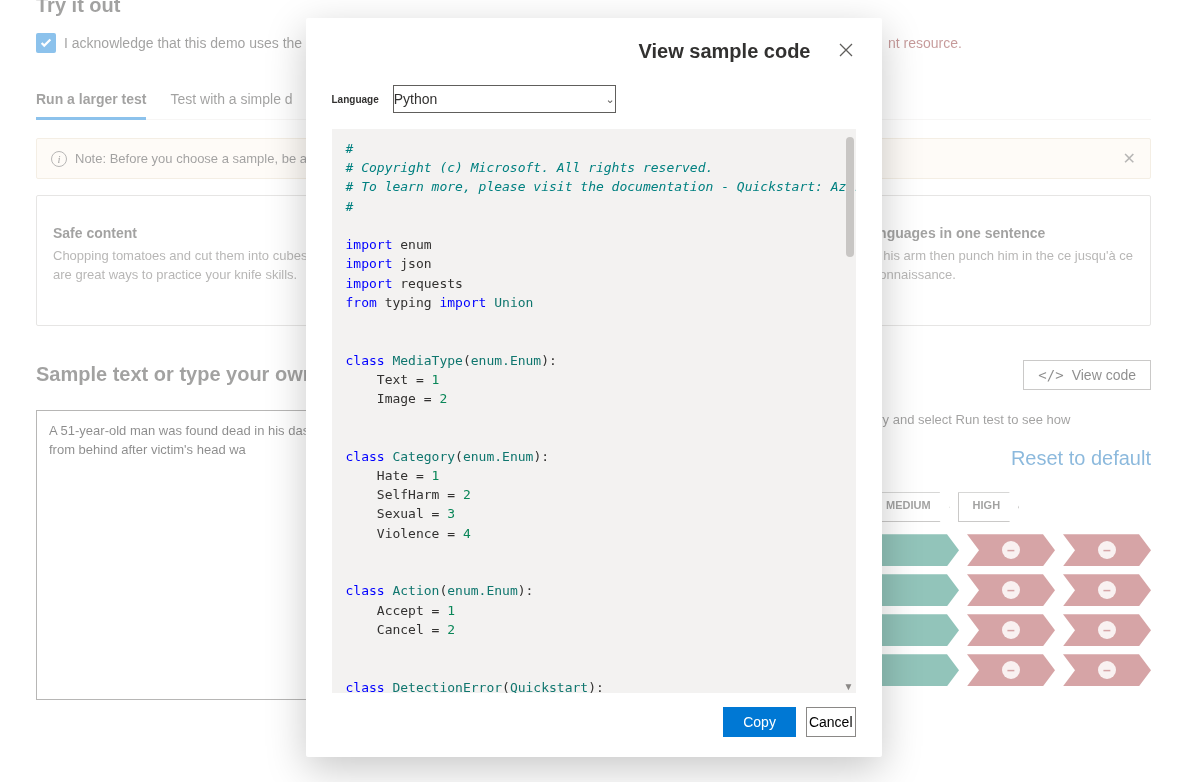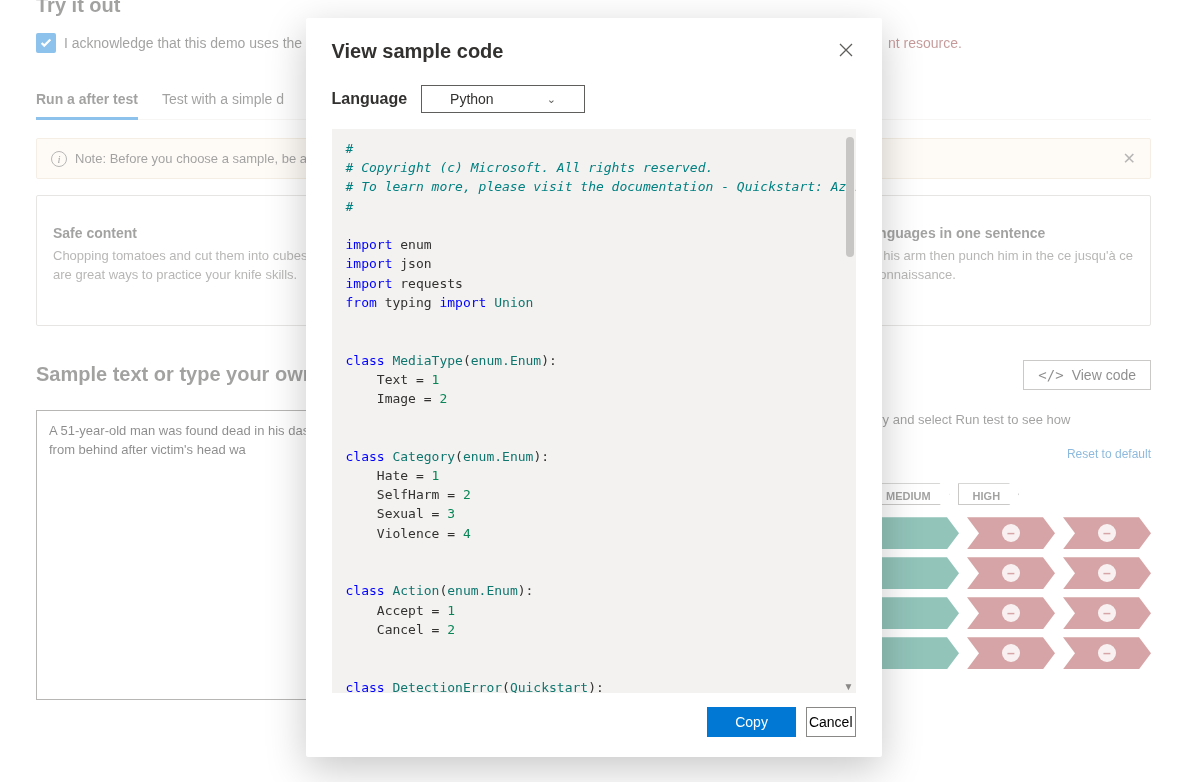--- a/index.html
+++ b/index.html
@@ -24,73 +24,73 @@
 .card-title { font-weight:600; font-size:14px; }
 .card-body { font-size:13px; color:#605E5C; margin-top:6px; line-height:1.45; }
 .sample-header { display:flex; align-items:center; justify-content:space-between; margin-top:34px; }
 .sample-title { font-size:20px; font-weight:600; }
 .view-code-btn { border:1px solid #8A8886; background:#fff; padding:6px 14px; display:flex; align-items:center; gap:8px; cursor:pointer; font-size:14px; }
 .view-code-btn .vc-icon { font-family: monospace; font-size:14px; }
 .text-area-wrap { display:flex; gap:20px; margin-top:20px; }
 .textarea { width: 820px; height: 290px; border:1px solid #605E5C; padding:10px 12px; font-size:13px; line-height:1.5; resize:none; font-family: inherit; }
 .right-panel { flex:1; }
 .right-help { font-size:13px; color:#323130; line-height:1.5; }
-.reset-link { color:#0065B3; font-size:12px; margin-top:18px; display:block; text-align:right; }
+.reset-link { color:#0065B3; font-size:20px; margin-top:18px; display:block; text-align:right; }
 .chips-row { display:flex; gap:8px; margin-top:22px; justify-content:flex-start; }
-.chip { position:relative; padding:6px 18px 2px 14px; font-size:11px; font-weight:600; background:#fff; border:1px solid #8A8886; color:#323130; clip-path: polygon(0 0, calc(100% - 10px) 0, 100% 50%, calc(100% - 10px) 100%, 0 100%); }
+.chip { position:relative; padding:6px 18px 10px 14px; font-size:11px; font-weight:600; background:#fff; border:1px solid #8A8886; color:#323130; clip-path: polygon(0 0, calc(100% - 10px) 0, 100% 50%, calc(100% - 10px) 100%, 0 100%); }
 .bars { margin-top:12px; display:flex; flex-direction:column; gap:8px; }
 .bar-row { display:flex; gap:8px; }
 .bar { width:88px; height:32px; display:flex; align-items:center; justify-content:center; clip-path: polygon(0 0, calc(100% - 12px) 0, 100% 50%, calc(100% - 12px) 100%, 0 100%, 12px 50%); }
 .bar.first { clip-path: polygon(0 0, calc(100% - 12px) 0, 100% 50%, calc(100% - 12px) 100%, 0 100%); }
 .bar-green { background:#0E7C66; }
 .bar-red { background:#A4373A; }
 .minus { width:18px; height:18px; border-radius:50%; background:rgba(255,255,255,.85); display:flex; align-items:center; justify-content:center; color:#A4373A; font-weight:700; font-size:14px; }
 
 
 .scrim { position:absolute; inset:0; background:rgba(255,255,255,.55); }
 
 
 .modal { position:absolute; top:18px; left:50%; transform:translateX(-50%); width:576px; background:#fff; box-shadow:0 12px 40px rgba(0,0,0,.22); border-radius:2px; padding:22px 26px 20px; }
-.modal-head { display:flex; justify-content:space-between; align-items:flex-start; }
+.modal-head { display:flex; justify-content:flex-end; align-items:flex-start;gap:25px; }
 .modal-title { font-size:20px; font-weight:600; }
 .close-x { width:20px; height:20px; cursor:pointer; display:flex; align-items:center; justify-content:center; color:#605E5C; }
 .lang-row { display:flex; align-items:center; gap:14px; margin-top:22px; }
-.lang-label { font-weight:600; font-size:16px; }
-.select { border:1px solid #605E5C; padding:5px 28px; width:164px; display:flex; justify-content:space-between; align-items:center; font-size:14px; background:#fff; cursor:pointer; }
+.lang-label { font-weight:600; font-size:10px; }
+.select { border:1px solid #605E5C; padding:5px 0; width:223px; display:flex; justify-content:space-between; align-items:center; font-size:14px; background:#fff; cursor:pointer; }
 .code-wrap { margin-top:16px; background:#F3F2F1; height:564px; overflow:auto; position:relative; }
 .code { font-family: "Consolas", "Menlo", monospace; font-size:13px; line-height:1.48; padding:10px 14px 14px; white-space:pre; color:#323130; }
 .c-comment { color:#008080; font-style: italic; }
 .c-kw { color:#0000FF;margin-top:32px; }
 .c-cls { color:#0f766e; }
 .c-num { color:#098658; }
 
 .scroll-thumb { position:absolute; top:8px; right:2px; width:8px; height:120px; background:#C8C6C4; border-radius:4px; }
 .scroll-arrow { position:absolute; right:2px; width:10px; height:10px; color:#8A8886; font-size:10px; }
 .modal-footer { display:flex; justify-content:flex-end; gap:10px; margin-top:14px; }
-.btn-primary { background:#0078D4; color:#fff; border:none; padding:7px 28px; font-size:14px; cursor:pointer; }
+.btn-primary { background:#0078D4; color:#fff; border:none; padding:7px 20px; font-size:14px; cursor:pointer; }
 .btn-secondary { background:#fff; border:1px solid #8A8886; padding:6px 2px; font-size:14px; cursor:pointer; }
 </style>
 </head>
 <body>
 
 <div class="backdrop">
   <h1 class="h1">Try it out</h1>
 
   <div class="ack-row">
     <div class="checkbox">
       <svg viewBox="0 0 16 16">
           <path d="M3 8 l3 3 l7 -7"></path>
         </svg>
     </div>
     <span>I acknowledge that this demo uses the</span>
     <span style="position:absolute; left:888px;" class="link">nt resource.</span>
   </div>
 
   <div class="tabs">
-    <div class="tab active">Run a after test</div>
+    <div class="tab active">Run a larger test</div>
     <div class="tab">Test with a simple d</div>
   </div>
 
   <div class="note-bar">
     <div class="note-left">
       <span class="info-icon">i</span>
       <span>Note: Before you choose a sample, be awar</span>
     </div>
     <span style="cursor:pointer; font-size:16px; color:#605E5C;">✕</span>
   </div>

